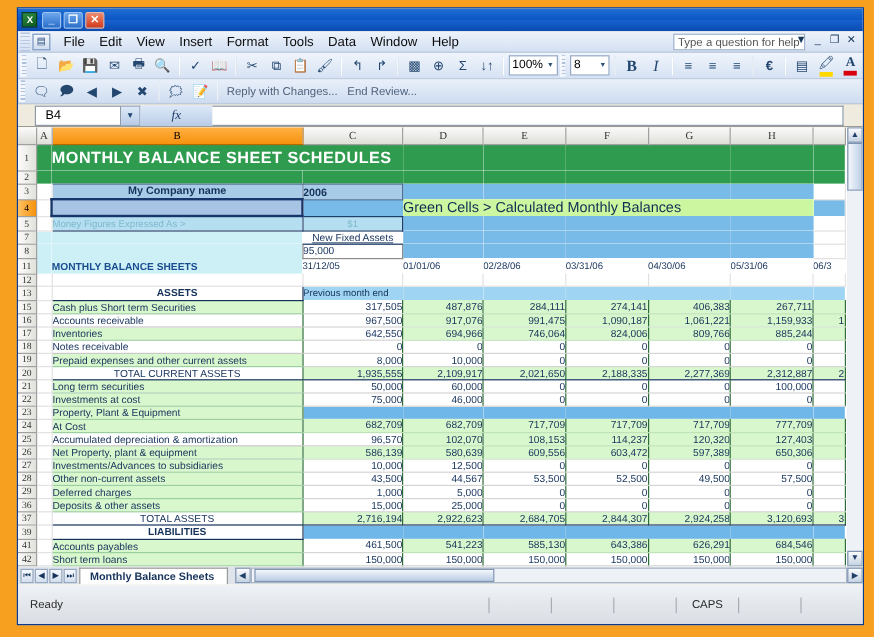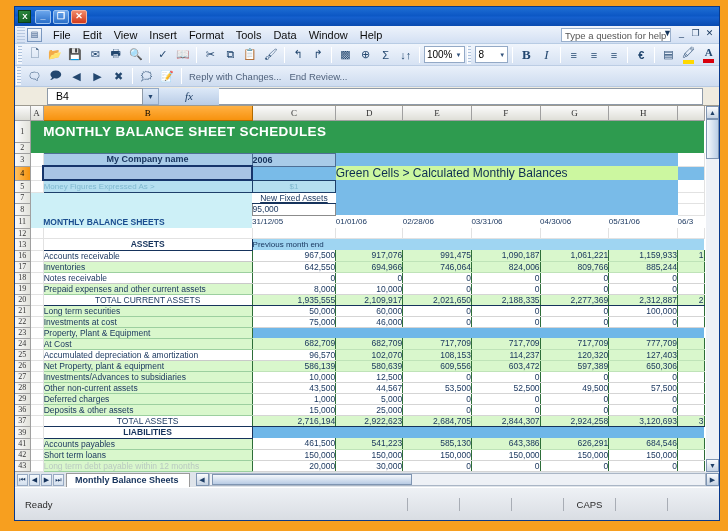--- a/index.html
+++ b/index.html
@@ -128,21 +128,21 @@
     font-size: 9.5px; color: #50627c;
   }
 
   
   .formulabar {
     height: 19px; background: #efebdf;
     display: flex; align-items: center; flex: none;
     border-bottom: 1px solid #9d9a90;
   }
   .namebox {
-    width: 96px; height: 17px; margin-left: 32px;
+    width: 72px; height: 17px; margin-left: 14px;
     background: #fff; border: 1px solid #8e9aa8;
     font-size: 10.5px; display: flex; align-items: center;
     padding-left: 8px; color: #000;
   }
   .fb-drop { width: 16px; height:17px; display:flex;align-items:center;justify-content:center;
     font-size:7px;color:#22446f; background: linear-gradient(180deg,#dde9f8,#b9cce6); border:1px solid #93a9c6; border-left:none;}
   .fb-fx { width: 60px; height:17px; display:flex;align-items:center;justify-content:center;
     font-style:italic;font-family:"Liberation Serif",serif;font-size:11px;color:#1f3f67;
     background: linear-gradient(180deg,#dde9f8,#b9cce6);}
   .fb-input { flex:1; height:17px; background:#fff; border:1px solid #8e9aa8; border-left:none; margin-right:16px;}
@@ -509,20 +509,32 @@
           <td class="c-prev">Previous month end</td>
           <td class="c-prevblank"></td>
           <td class="c-prevblank"></td>
           <td class="c-prevblank"></td>
           <td class="c-prevblank"></td>
           <td class="c-prevblank"></td>
           <td class="c-prevblank"></td>
         </tr>
 
         <tr style="height:11px">
+          <td class="rowhead">15</td>
+          <td class="c-blank"></td>
+          <td class="c-lab">Cash plus Short term Securities</td>
+          <td class="c-val-w">317,505</td>
+          <td class="c-val-g">487,876</td>
+          <td class="c-val-g">284,111</td>
+          <td class="c-val-g">274,141</td>
+          <td class="c-val-g">406,383</td>
+          <td class="c-val-g">267,711</td>
+          <td class="c-val-g"></td>
+        </tr>
+        <tr style="height:11px">
           <td class="rowhead">16</td>
           <td class="c-blank"></td>
           <td class="c-lab-w">Accounts receivable</td>
           <td class="c-val-w">967,500</td>
           <td class="c-val-g">917,076</td>
           <td class="c-val-g">991,475</td>
           <td class="c-val-g">1,090,187</td>
           <td class="c-val-g">1,061,221</td>
           <td class="c-val-g">1,159,933</td>
           <td class="c-val-g">1</td>

